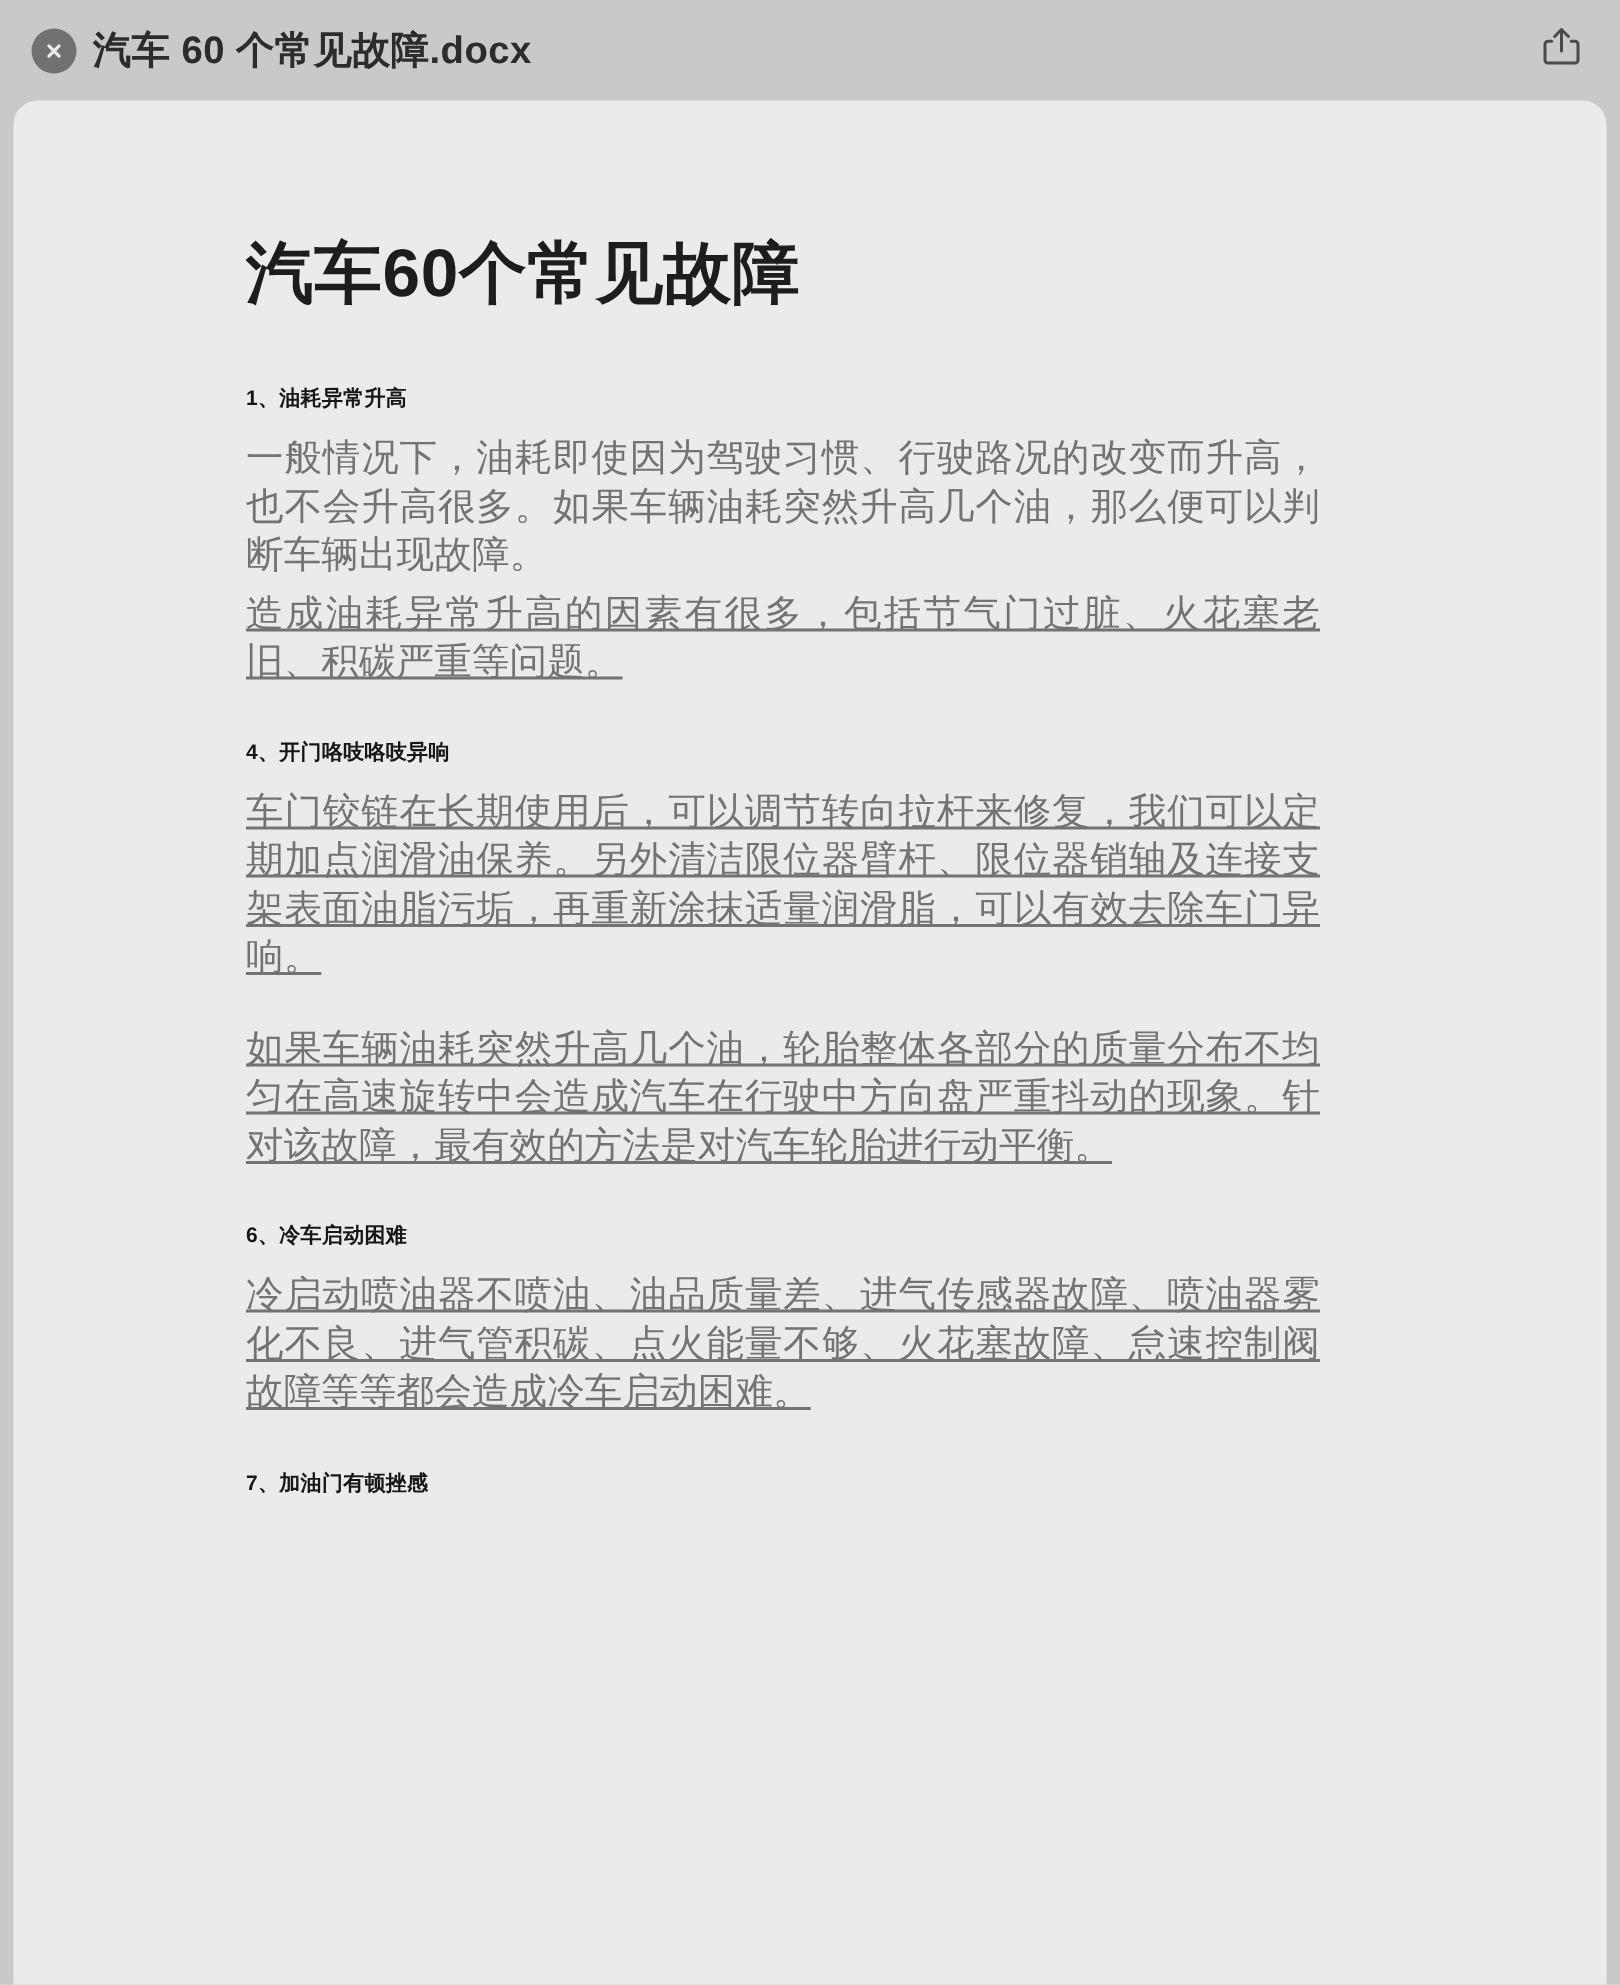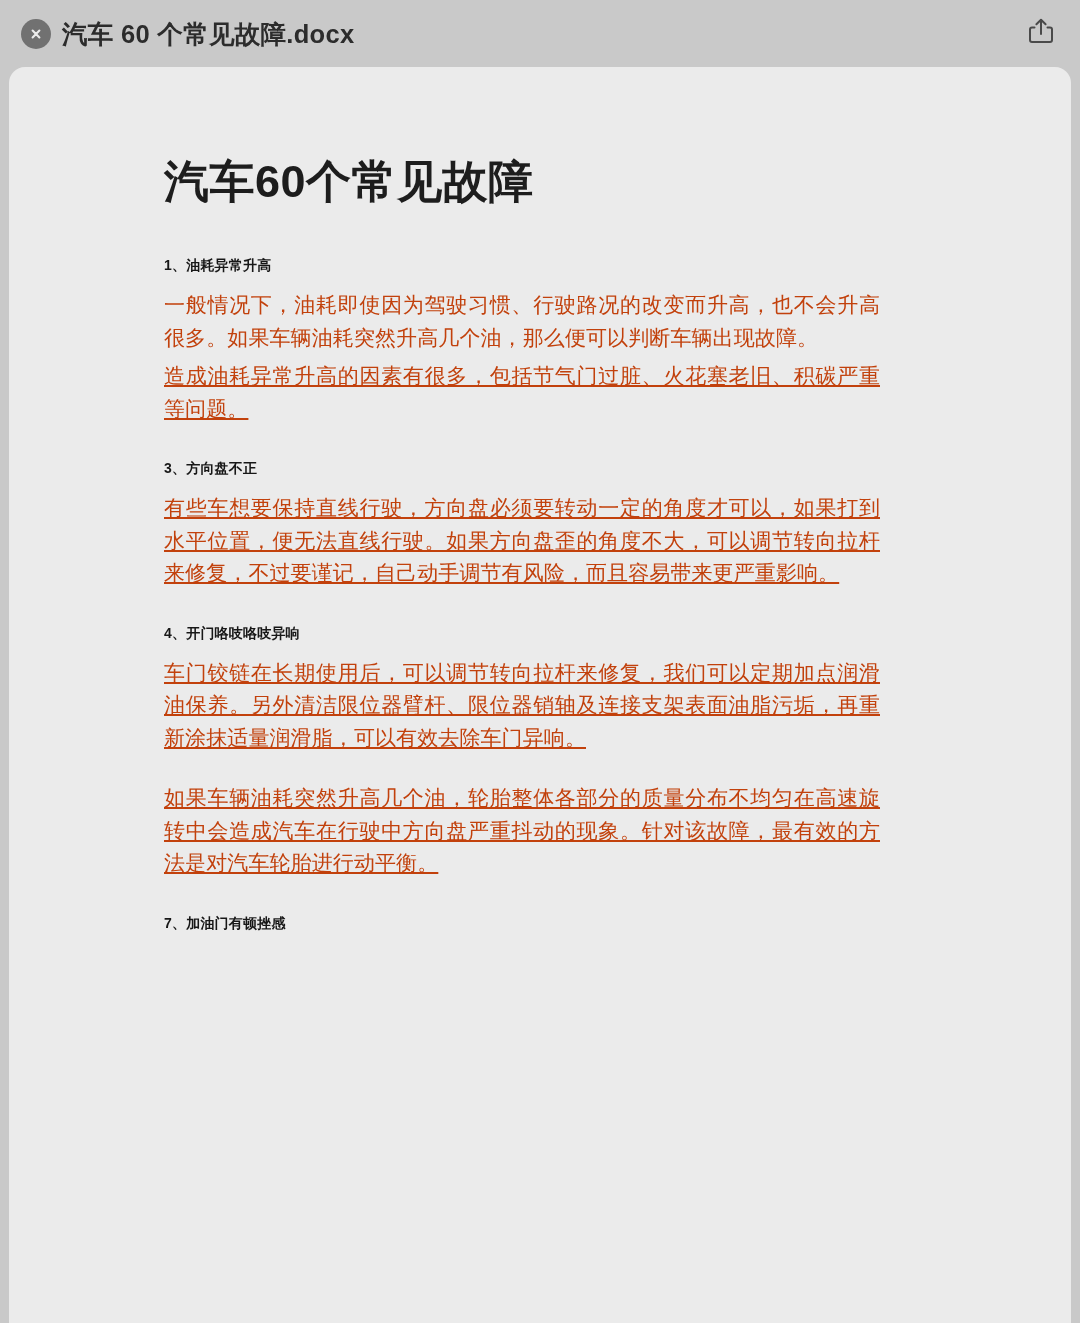--- a/index.html
+++ b/index.html
@@ -98,23 +98,23 @@
   .section { margin-bottom: 0; }
   .sec-head {
     font-size: 14px;
     font-weight: 700;
     color: #171717;
     line-height: 30px;
     letter-spacing: 0.2px;
     margin-bottom: 9px;
   }
   .sec-para {
-    font-size: 21px;
+    font-size: 25px;
     font-weight: 400;
-    color: #c2410c;
+    color: #737373;
     line-height: 32.5px;
     letter-spacing: 0.1px;
     text-align: justify;
     text-justify: inter-ideograph;
     margin-bottom: 6px;
   }
   .sec-para:last-child { margin-bottom: 0; text-decoration: underline; }
   .section + .section { margin-top: 28px; }
   #bottom-fade {
     position: absolute;
@@ -159,29 +159,29 @@
 
       <div class="doc-title">汽车60个常见故障</div>
 
       <div id="sections">
           <div class="section">
             <div class="sec-head">1、油耗异常升高</div>
             <div class="sec-para">一般情况下，油耗即使因为驾驶习惯、行驶路况的改变而升高，也不会升高很多。如果车辆油耗突然升高几个油，那么便可以判断车辆出现故障。</div>
             <div class="sec-para">造成油耗异常升高的因素有很多，包括节气门过脏、火花塞老旧、积碳严重等问题。</div>
           </div>
           <div class="section">
-            <div class="sec-head">3、方向盘不正</div>
-            <div class="sec-para">有些车想要保持直线行驶，方向盘必须要转动一定的角度才可以，如果打到水平位置，便无法直线行驶。如果方向盘歪的角度不大，可以调节转向拉杆来修复，不过要谨记，自己动手调节有风险，而且容易带来更严重影响。</div>
-          </div>
-          <div class="section">
             <div class="sec-head">4、开门咯吱咯吱异响</div>
             <div class="sec-para">车门铰链在长期使用后，可以调节转向拉杆来修复，我们可以定期加点润滑油保养。另外清洁限位器臂杆、限位器销轴及连接支架表面油脂污垢，再重新涂抹适量润滑脂，可以有效去除车门异响。</div>
           </div>
           <div class="section">
             <div class="sec-para">如果车辆油耗突然升高几个油，轮胎整体各部分的质量分布不均匀在高速旋转中会造成汽车在行驶中方向盘严重抖动的现象。针对该故障，最有效的方法是对汽车轮胎进行动平衡。</div>
+          </div>
+          <div class="section">
+            <div class="sec-head">6、冷车启动困难</div>
+            <div class="sec-para">冷启动喷油器不喷油、油品质量差、进气传感器故障、喷油器雾化不良、进气管积碳、点火能量不够、火花塞故障、怠速控制阀故障等等都会造成冷车启动困难。</div>
           </div>
           <div class="section">
             <div class="sec-head">7、加油门有顿挫感</div>
           </div>
         </div>
 
     </div>
   </div>
   <div id="bottom-fade"></div>
 </div>

